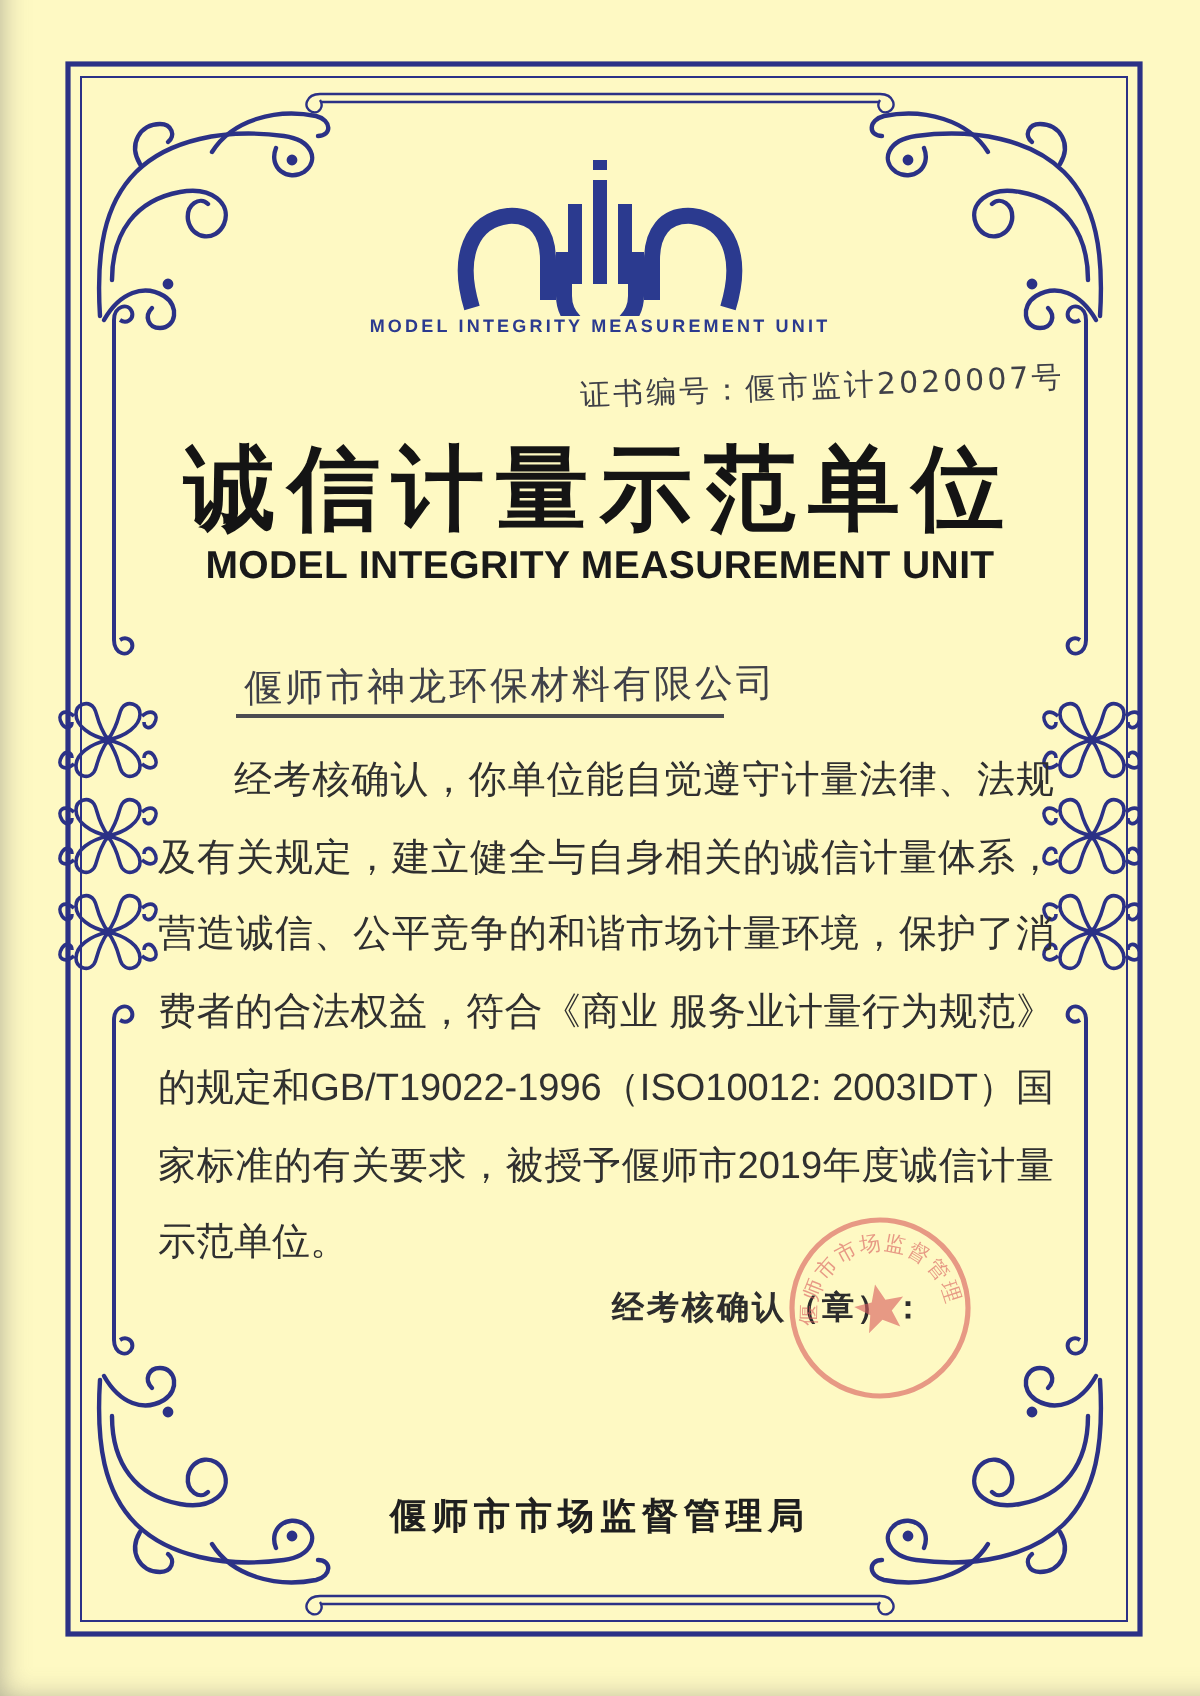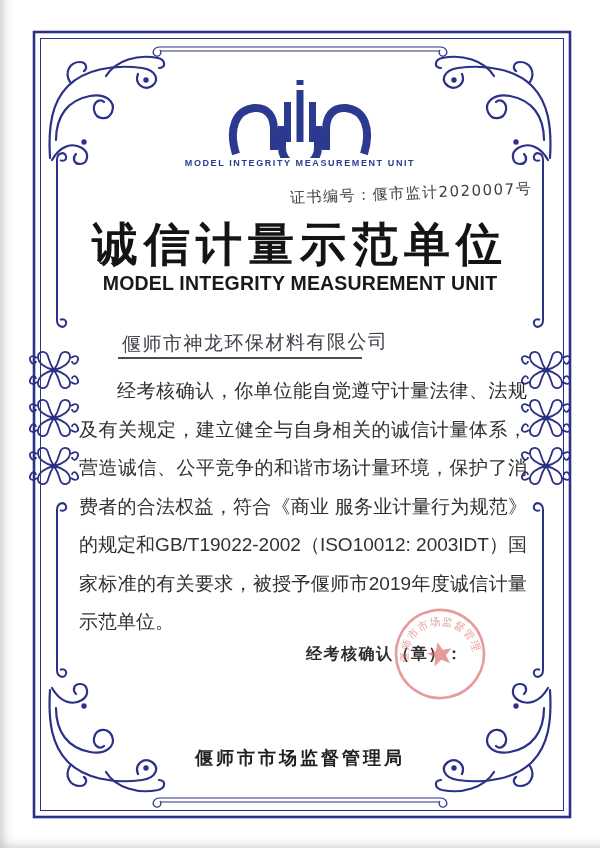--- a/index.html
+++ b/index.html
@@ -1,21 +1,21 @@
 <!DOCTYPE html>
 <html style="--border: #2b3186; --logo: #2b3a8f; --title: #141414; --body: #303030; --ink: #3f4048; --seal: #d95f5f;"><head>
 <meta charset="utf-8">
 <style>
   :root{
     --border:#2b3186; --logo:#2b3a8f; --title:#141414;
     --body:#303030; --ink:#3f4048; --seal:#d95f5f;
   }
   html,body{margin:0;padding:0;background:#ddddda;}
   .paper{
-    position:relative;width:600px;height:848px;background:#ffffff;
+    position:relative;width:600px;height:848px;background:#fef9c3;
     overflow:hidden;
     box-shadow:inset 12px -10px 14px -12px rgba(110,110,110,.55);
     font-family:"Liberation Sans","DejaVu Sans",sans-serif;
   }
   .abs{position:absolute;}
   .border-svg{position:absolute;inset:0;color:var(--border);}
   .logo-svg{position:absolute;left:224px;top:70px;color:var(--logo);}
   .logo-caption{
     position:absolute;left:0;right:0;top:158px;text-align:center;
     color:var(--logo);font-size:9px;font-weight:bold;letter-spacing:1.6px;
@@ -132,21 +132,21 @@
   <div class="abs cert-no handwriting">
     <span>证书编号：</span><span>偃市监计2020007号</span>
   </div>
 
   <div class="abs title-cn">诚信计量示范单位</div>
   <div class="abs title-en">MODEL INTEGRITY MEASUREMENT UNIT</div>
 
   <div class="abs company handwriting">偃师市神龙环保材料有限公司</div>
   <div class="abs company-underline"></div>
 
-  <div class="abs body-text">经考核确认，你单位能自觉遵守计量法律、法规及有关规定，建立健全与自身相关的诚信计量体系，营造诚信、公平竞争的和谐市场计量环境，保护了消费者的合法权益，符合《商业 服务业计量行为规范》的规定和GB/T19022-2002（ISO10012: 2003IDT）国家标准的有关要求，被授予偃师市2019年度诚信计量示范单位。</div>
+  <div class="abs body-text">经考核确认，你单位能自觉遵守计量法律、法规及有关规定，建立健全与自身相关的诚信计量体系，营造诚信、公平竞争的和谐市场计量环境，保护了消费者的合法权益，符合《商业 服务业计量行为规范》的规定和GB/T19022-1996（ISO10012: 2003IDT）国家标准的有关要求，被授予偃师市2019年度诚信计量示范单位。</div>
 
   <div class="abs issuer-label">经考核确认（章）：</div>
 
   <svg class="abs seal" viewBox="0 0 96 96" aria-hidden="true">
     <circle cx="48" cy="48" r="44" fill="none" stroke="currentColor" stroke-width="2.6"></circle>
     <path id="sealArc" d="M 15 52 A 33 33 0 0 1 81 52" fill="none" stroke="none"></path>
     <text font-size="10.5" fill="currentColor" letter-spacing="1">
       <textPath href="#sealArc" startOffset="2">偃师市市场监督管理局</textPath>
     </text>
     <polygon fill="currentColor" points="48,36 51.5,44.5 60.5,44.8 53.5,50.5 56,59.2 48,54 40,59.2 42.5,50.5 35.5,44.8 44.5,44.5"></polygon>

